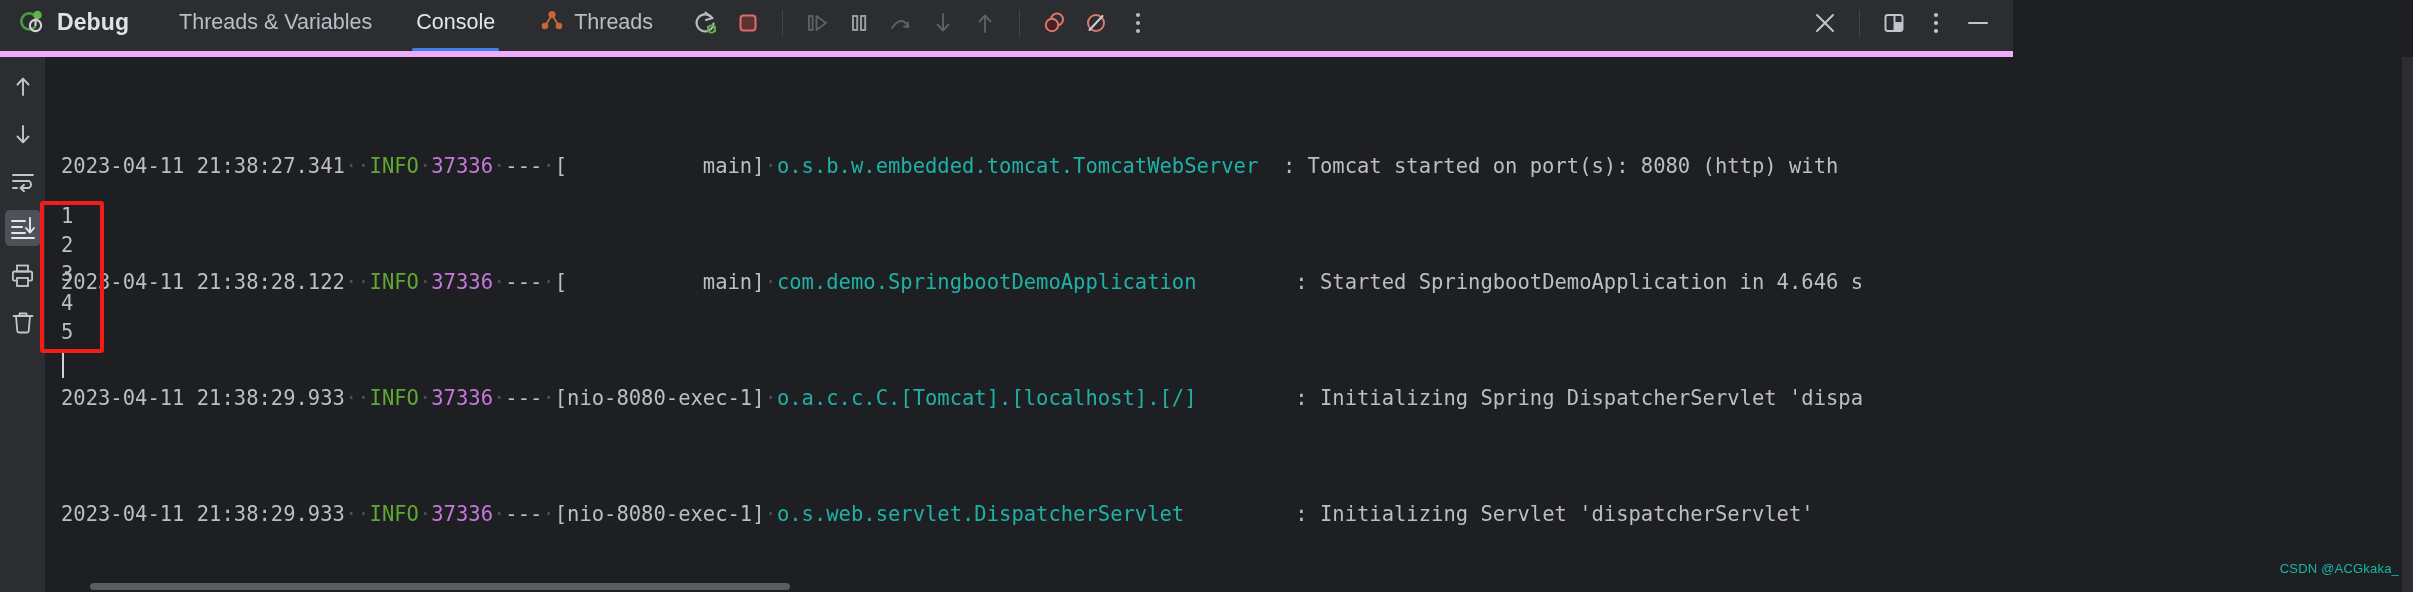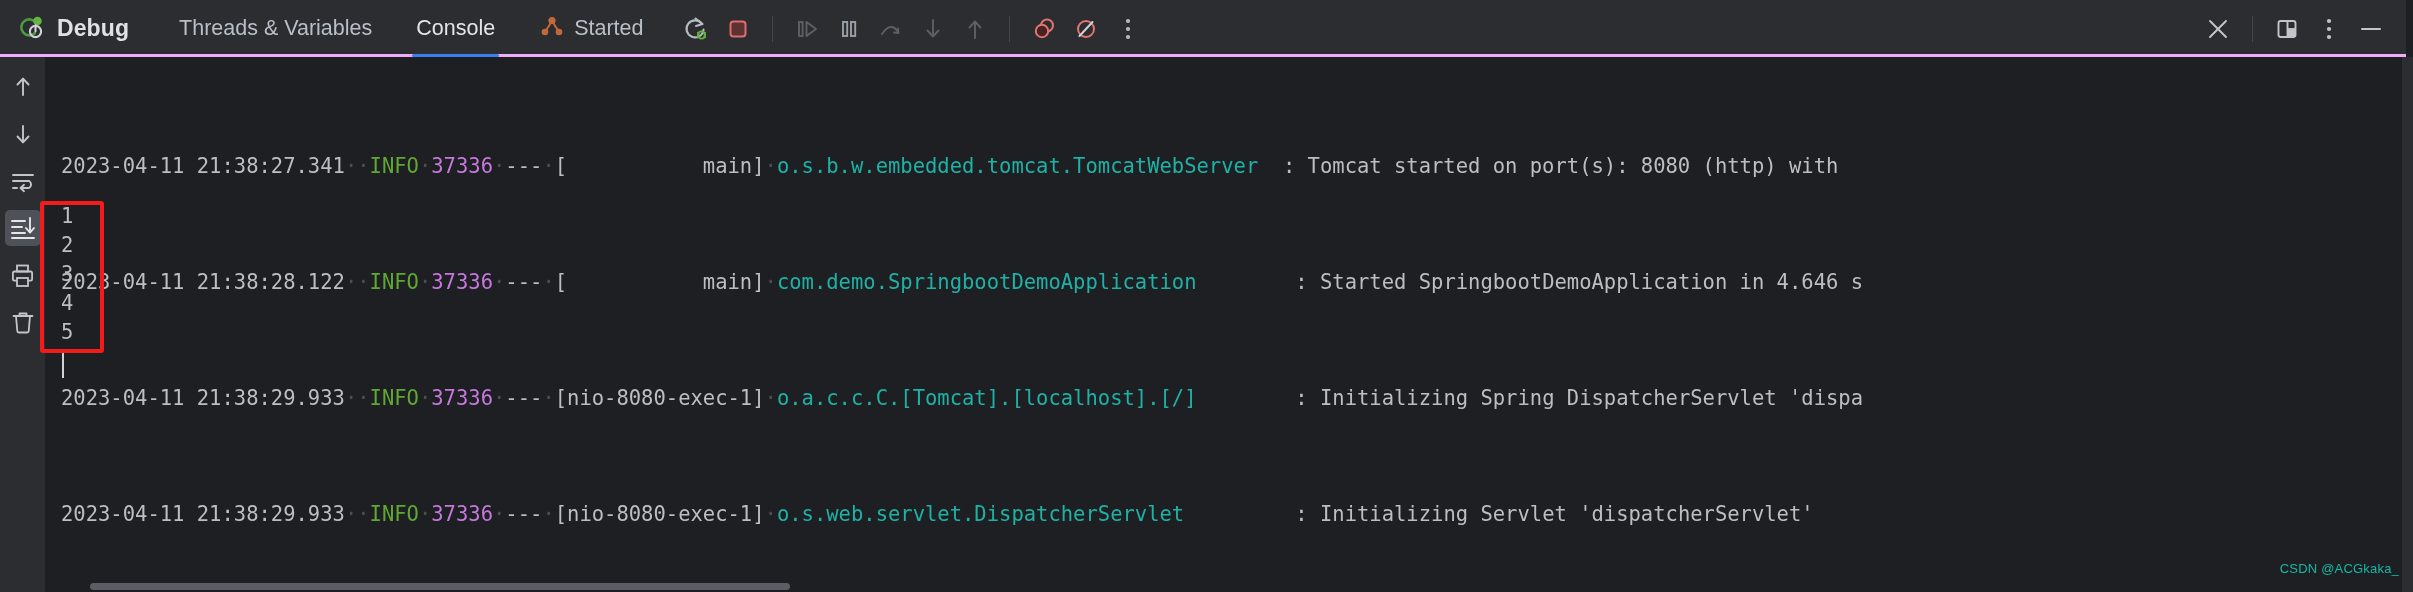--- a/index.html
+++ b/index.html
@@ -13,27 +13,27 @@
     overflow: hidden;
     font-family: "Liberation Sans", sans-serif;
     color: #cfd2d6;
     position: relative;
   }
 
   
   #toolbar {
     position: absolute;
     left: 0; top: 0;
-    width: 2406px;
+    width: 2013px;
     height: 57px;
     background: #2b2d30;
     display: flex;
-    align-items: flex-start;
+    align-items: flex-end;
     box-sizing: border-box;
-    border-bottom: 3px solid #f0abfc;
+    border-bottom: 6px solid #f0abfc;
   }
   #toolbar .tb-left {
     display: flex;
     align-items: center;
     height: 57px;
     flex: 1 1 auto;
     min-width: 0;
   }
   #toolbar .tb-right {
     display: flex;
@@ -267,21 +267,21 @@
     <div class="tab">
       <span>
         <svg width="26" height="26" viewBox="0 0 26 26">
           <line x1="6" y1="19" x2="13" y2="8" stroke="#c4683a" stroke-width="2"></line>
           <line x1="13" y1="8" x2="20" y2="19" stroke="#c4683a" stroke-width="2"></line>
           <circle cx="13" cy="7.5" r="3.6" fill="#c4683a"></circle>
           <circle cx="6" cy="19" r="3.3" fill="#c4683a"></circle>
           <circle cx="20" cy="19" r="3.3" fill="#c4683a"></circle>
         </svg>
       </span>
-      <span>Started</span>
+      <span>Threads</span>
     </div>
 
     <div class="tb-btn gap-l">
       <svg width="30" height="30" viewBox="0 0 30 30">
         <path d="M21 10 A8.5 8.5 0 1 0 22.5 15.5" fill="none" stroke="#b7bbc2" stroke-width="2.1" stroke-linecap="round"></path>
         <path d="M14.5 4.5 L21.5 10 L15 12" fill="none" stroke="#b7bbc2" stroke-width="2.1" stroke-linejoin="round" stroke-linecap="round"></path>
         <circle cx="20.5" cy="21" r="3.6" fill="none" stroke="#62b543" stroke-width="1.9"></circle>
         <path d="M16.8 18.5 L18 20 M24.2 18.5 L23 20 M16.8 23.5 L18 22.3 M24.2 23.5 L23 22.3" stroke="#62b543" stroke-width="1.6" stroke-linecap="round"></path>
       </svg>
     </div>

